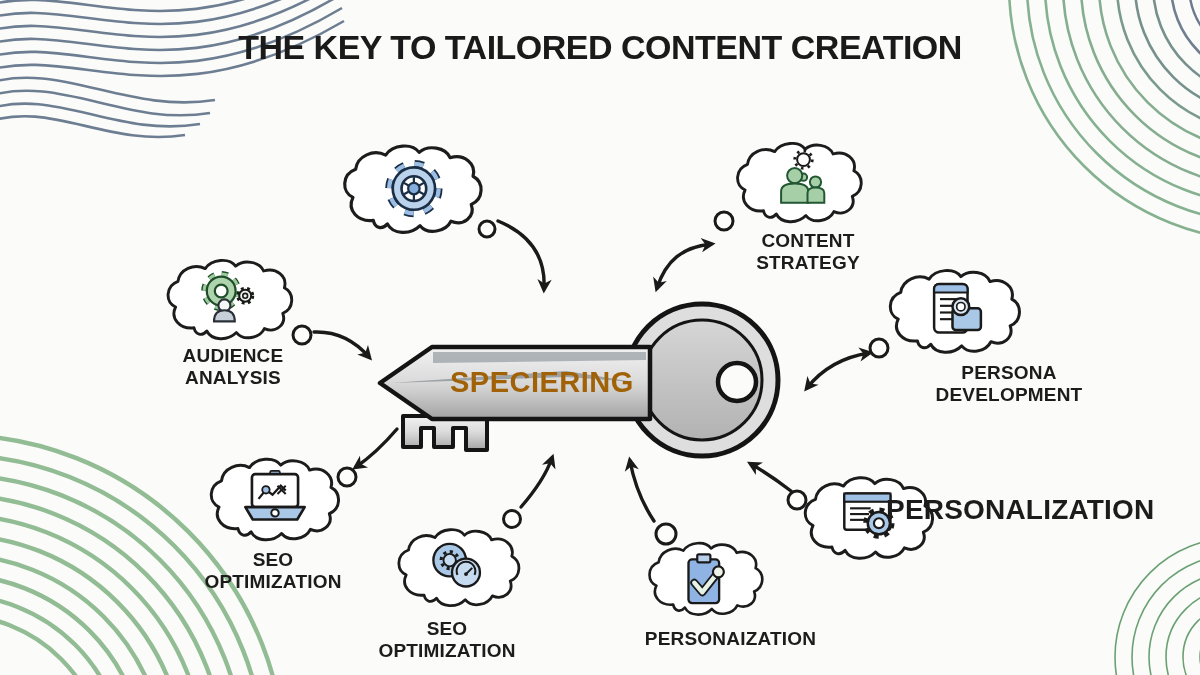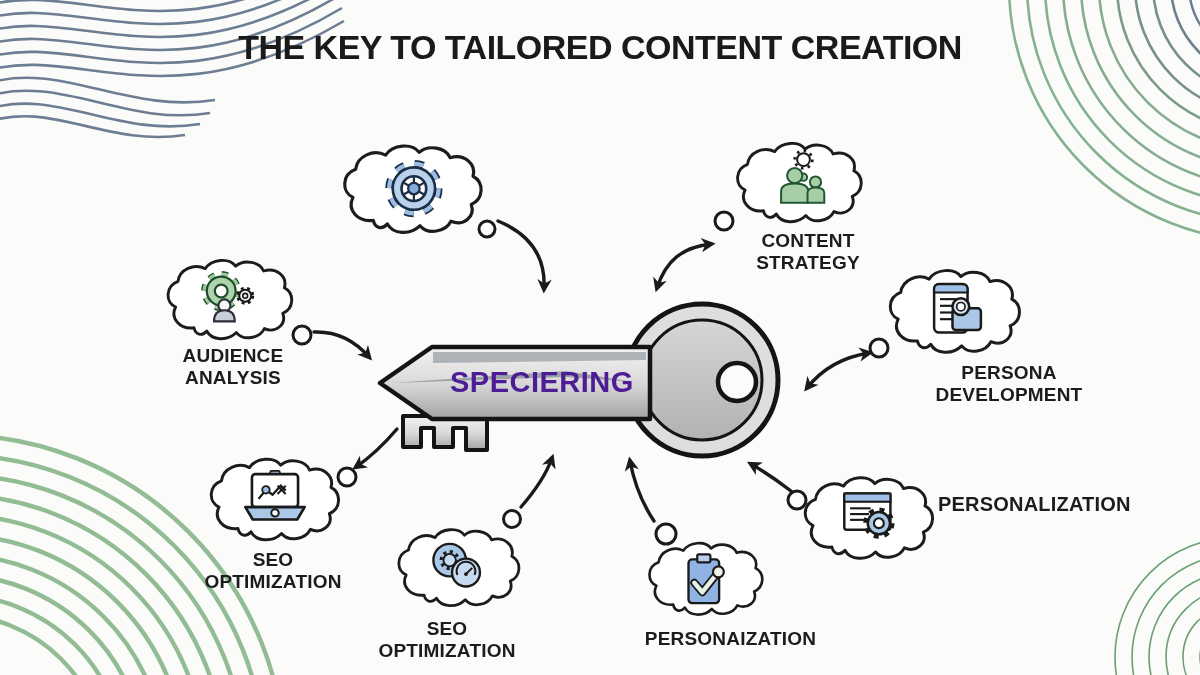--- a/index.html
+++ b/index.html
@@ -8,21 +8,21 @@
   .layer{position:absolute;left:0;top:0;width:1200px;height:675px;}
   svg{display:block;}
   .title{position:absolute;left:0;top:28px;width:1200px;text-align:center;z-index:5;}
   .title .t1{font-size:38px;font-weight:bold;letter-spacing:-0.5px;line-height:1.25;}
   .title .t2{font-size:34px;font-weight:bold;letter-spacing:-0.5px;line-height:1.15;}
   .bubble-svg{position:absolute;z-index:3;}
   .label{position:absolute;z-index:5;font-weight:bold;text-align:center;
          font-size:19px;line-height:1.18;letter-spacing:0.2px;color:#1c1c1c;}
   .label.single{white-space:nowrap;}
   .key-label{position:absolute;left:450px;top:366px;width:178px;z-index:6;text-align:center;
-             font-size:29px;font-weight:bold;letter-spacing:0.5px;color:#4c1d95;}
+             font-size:29px;font-weight:bold;letter-spacing:0.5px;color:#a16207;}
   .z1{z-index:1}.z2{z-index:2}
 </style>
 </head>
 <body>
 
 <div class="stage">
 
   <svg class="layer z1" viewBox="0 0 1200 675">
     <g fill="none" stroke="#5e7187" stroke-width="2.6" opacity="0.9">
       <path d="M -15 6   C 80 -22, 165 61,  340 -44"></path>
@@ -255,15 +255,15 @@
   </div>
 
   <div class="key-label">SPECIERING</div>
 
   <div class="label" style="left:152px;top:345px;width:162px">AUDIENCE ANALYSIS</div>
   <div class="label" style="left:728px;top:230px;width:160px">CONTENT STRATEGY</div>
   <div class="label" style="left:929px;top:362px;width:160px">PERSONA DEVELOPMENT</div>
   <div class="label" style="left:192px;top:549px;width:162px">SEO OPTIMIZATION</div>
   <div class="label" style="left:366px;top:618px;width:162px">SEO OPTIMIZATION</div>
   <div class="label single" style="left:638px;top:628px;width:185px">PERSONAIZATION</div>
-  <div class="label single" style="left:938px;top:493px;width:180px;font-size:20px">PERSONALIZATION</div>
+  <div class="label single" style="left:886px;top:493px;width:180px;font-size:28px">PERSONALIZATION</div>
 
 </div>
 
 </body></html>

